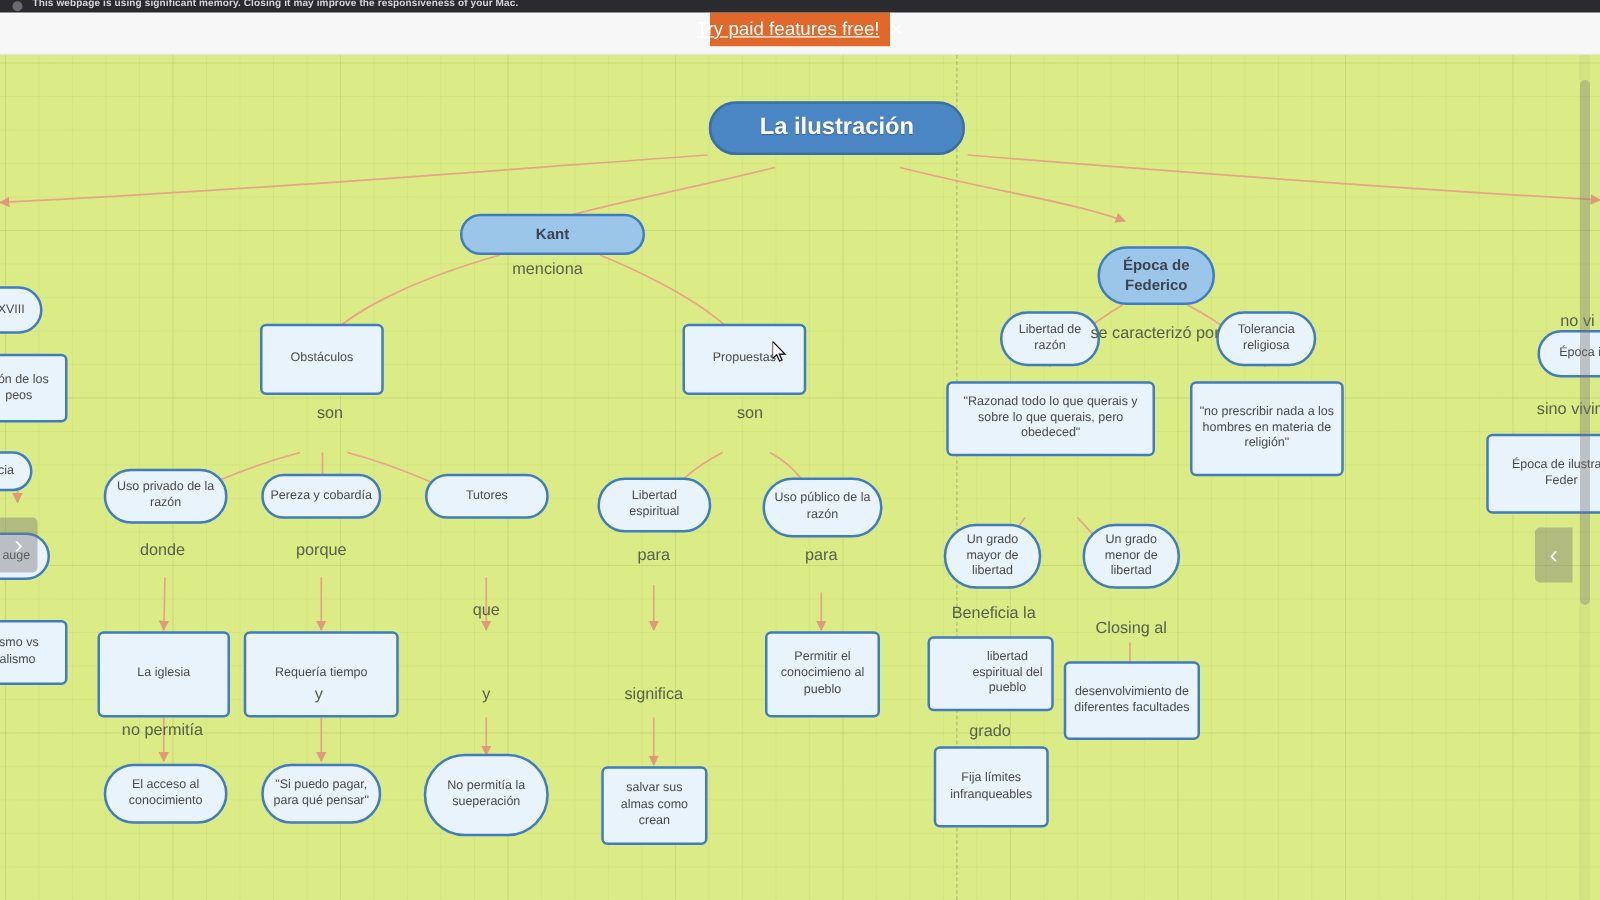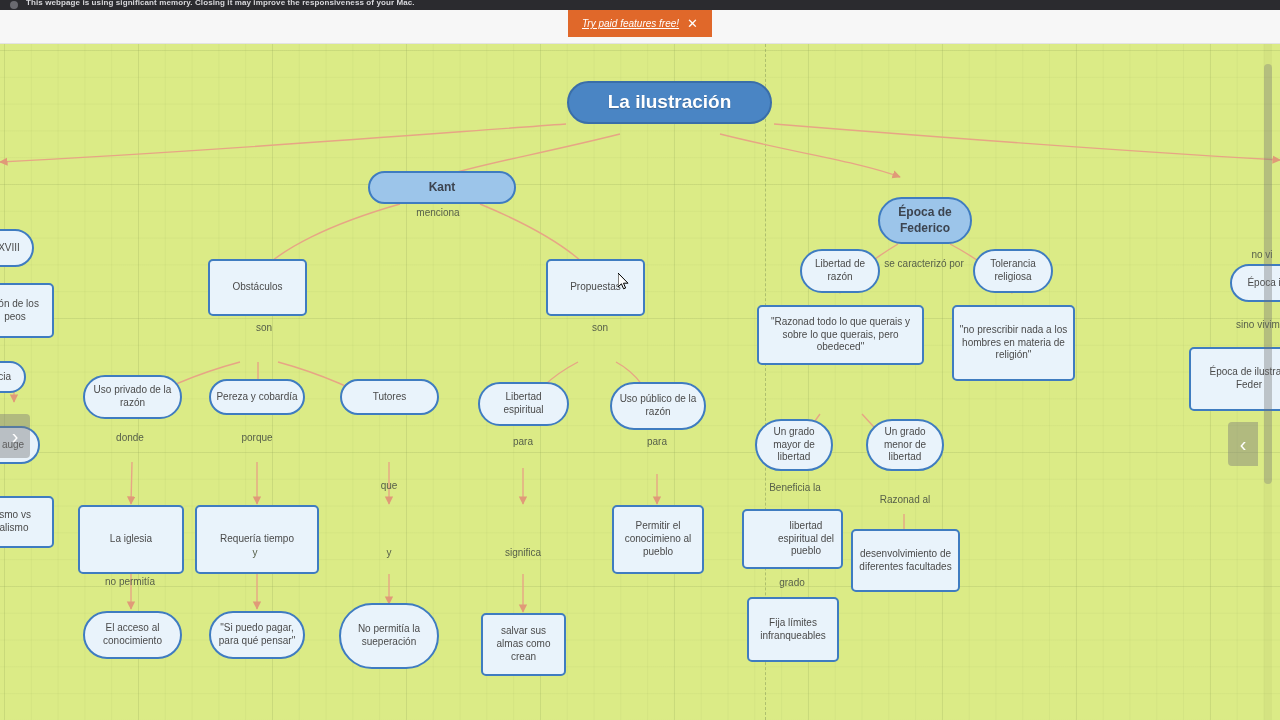--- a/index.html
+++ b/index.html
@@ -46,25 +46,24 @@
   #promo-banner {
     position: absolute; top: 10px; left: 568px;
     width: 144px; height: 27px;
     background: #e0682a;
     display: flex; align-items: center; justify-content: center;
     gap: 8px;
     z-index: 55;
   }
   #promo-banner .promo-link {
     color: #ffffff;
-    font-size: 10px;
+    font-size: 15px;
     text-decoration: underline;
     white-space: nowrap;
     cursor: pointer;
-    font-style: italic;
   }
   #promo-banner .promo-close {
     color: #ffffff;
     font-size: 13px;
     line-height: 1;
     cursor: pointer;
     font-weight: 400;
   }
 
   
@@ -116,21 +115,21 @@
     border: 2px solid #3f7cc0;
     color: #3c4450;
     font-size: 12px;
     font-weight: 700;
     border-radius: 999px;
   }
 
   
   .elabel {
     position: absolute;
-    font-size: 10px;
+    font-size: 13px;
     color: #57604a;
     white-space: nowrap;
     text-align: center;
     transform: translateX(-50%);
     cursor: default;
   }
 
   
   #guide-line {
     position: absolute;
@@ -405,21 +404,21 @@
   <div class="elabel" style="left:130px;top:388px;">donde</div>
   <div class="elabel" style="left:257px;top:388px;">porque</div>
   <div class="elabel" style="left:389px;top:388px;margin-top:48px;">que</div>
   <div class="elabel" style="left:523px;top:392px;">para</div>
   <div class="elabel" style="left:657px;top:392px;">para</div>
   <div class="elabel" style="left:130px;top:532px;">no permitía</div>
   <div class="elabel" style="left:255px;top:503px;">y</div>
   <div class="elabel" style="left:389px;top:503px;">y</div>
   <div class="elabel" style="left:523px;top:503px;">significa</div>
   <div class="elabel" style="left:795px;top:438px;">Beneficia la</div>
-  <div class="elabel" style="left:905px;top:450px;">Razonad al</div>
+  <div class="elabel" style="left:905px;top:450px;">Closing al</div>
   <div class="elabel" style="left:792px;top:533px;">grado</div>
   <div class="elabel" style="left:1262px;top:205px;">no vi</div>
   <div class="elabel" style="left:1258px;top:275px;">sino vivim</div>
 
   <div class="nav-chevron" id="nav-left">
     <span>›</span>
   </div>
   <div class="nav-chevron" id="nav-right">
     <span>‹</span>
   </div>

